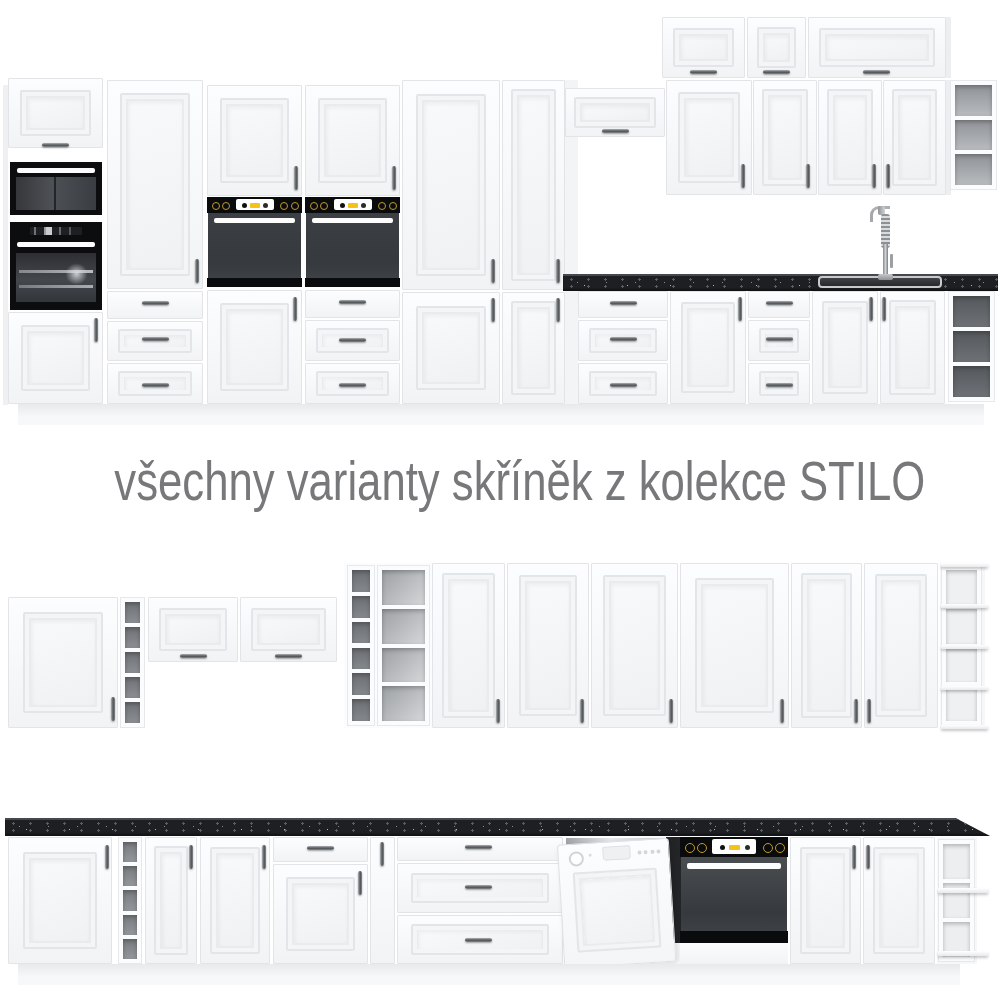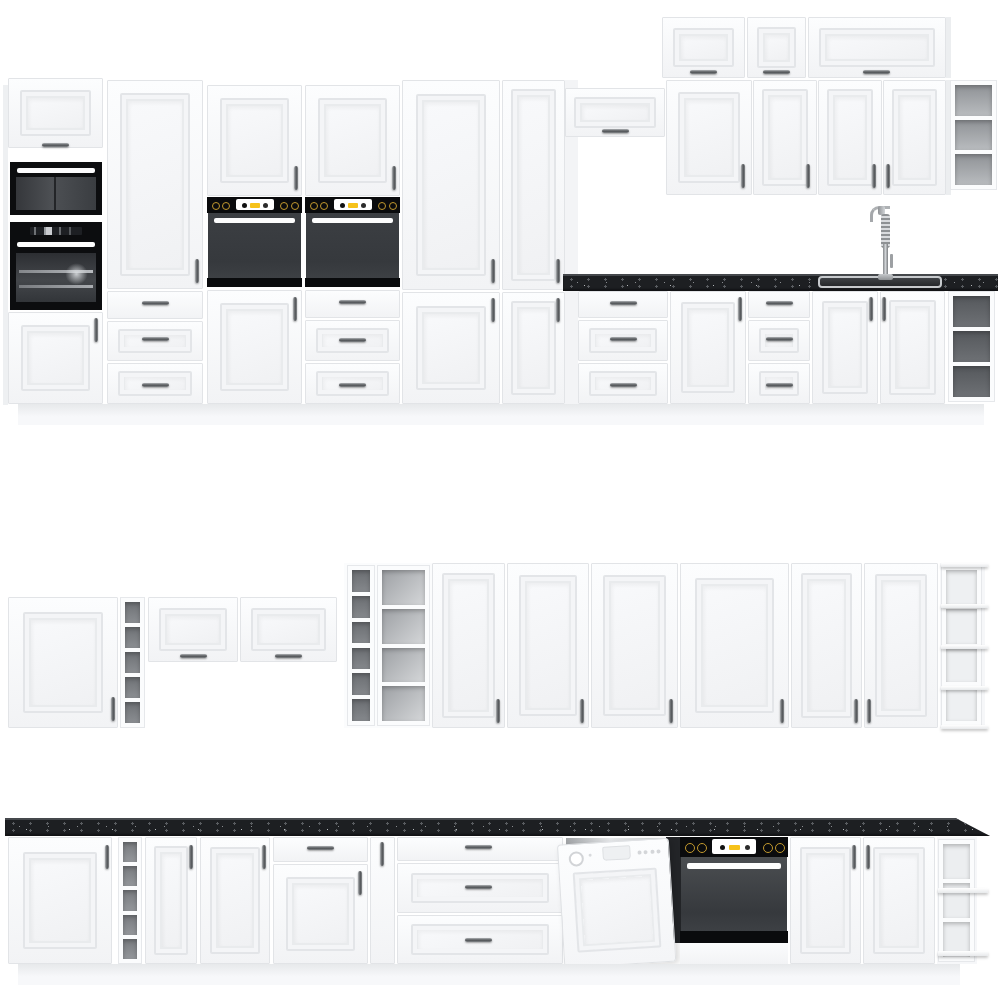--- a/index.html
+++ b/index.html
@@ -18,20 +18,21 @@
   .cell{position:absolute;left:4px;right:4px;box-shadow:inset 0 2px 4px rgba(0,0,0,.25);}
   .sink{border:2px solid #c7cacd;border-radius:4px;background:linear-gradient(180deg,#3f4246,#26282b);}
   .micro,.ovenL{background:#0c0d0f;}
   .caption{position:absolute;left:0;right:0;top:446px;text-align:center;color:#77787a;font-size:56px;line-height:70px;white-space:nowrap;}
   .caption span{display:inline-block;transform:scaleX(.78);transform-origin:50% 50%;}
 </style>
 </head>
 <body>
 
 <div id="canvas">
+  <div class="caption"><span>všechny varianty skříněk z kolekce STILO</span></div>
 <div class="el" style="left: 3px; top: 85px; width: 5px; height: 320px; background: rgb(238, 240, 242);"></div>
     <div class="el flip" style="left: 8px; top: 78px; width: 95px; height: 70px;">
       <div class="mold" style="position: absolute; inset: 11px;"></div>
       <div class="pane" style="position: absolute; inset: 19px;"></div>
     </div>
     <div class="el hh" style="left: 42px; top: 143px;"></div>
     <div class="el micro" style="left: 10px; top: 162px; width: 92px; height: 53px;">
       <div style="position: absolute; left: 8%; right: 8%; top: 6px; height: 5px; background: rgb(251, 251, 252); border-radius: 2px;"></div>
       <div style="position: absolute; inset: 15px 7% 5px; background: linear-gradient(90deg, rgb(53, 55, 59), rgb(77, 80, 84) 45%, rgb(58, 61, 65));">
         <div style="position: absolute; left: 48%; top: 0px; bottom: 0px; width: 2px; background: rgb(35, 37, 40);"></div>

